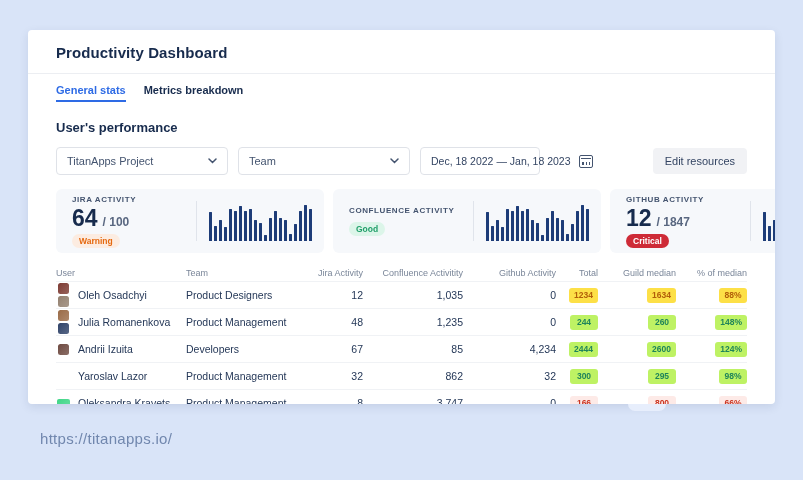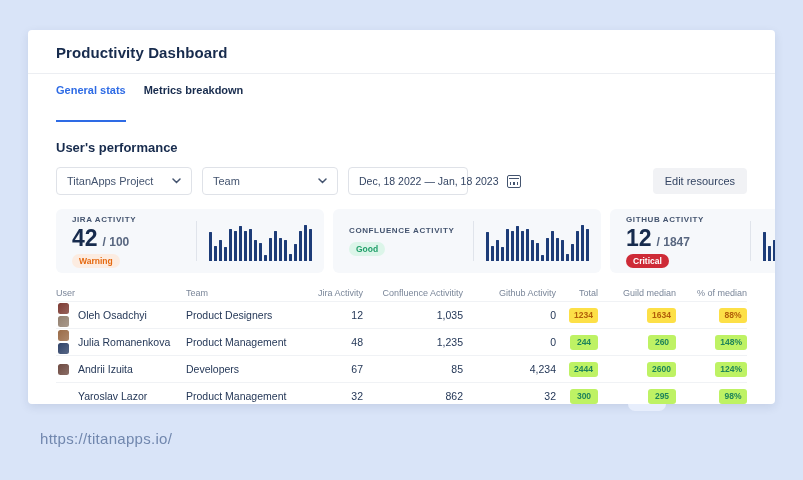--- a/index.html
+++ b/index.html
@@ -11,30 +11,30 @@
   }
   .card{
     position:absolute;left:28px;top:30px;width:747px;height:374px;
     background:#ffffff;border-radius:4px;
     box-shadow:0 3px 10px rgba(23,43,77,.10);
     overflow:hidden;
   }
   .card-header{padding:14px 28px 12px 28px;border-bottom:1px solid #eceef2;}
   .card-title{font-size:15px;font-weight:bold;color:#172b4d;letter-spacing:.1px;}
   .tabs{display:flex;gap:18px;padding:10px 28px 0 28px;}
-  .tab{font-size:11px;font-weight:bold;color:#172b4d;padding-bottom:24px;cursor:pointer;border-bottom:2px solid transparent;}
+  .tab{font-size:11px;font-weight:bold;color:#172b4d;padding-bottom:4px;cursor:pointer;border-bottom:2px solid transparent;}
   .tab.active{color:#2e6be5;border-bottom-color:#2e6be5;}
   .section-title{padding:18px 28px 0 28px;font-size:13px;font-weight:bold;color:#172b4d;}
   .filters{display:flex;align-items:center;padding:12px 28px 0 28px;gap:10px;}
   .select,.datefield{
     height:28px;box-sizing:border-box;border:1px solid #dfe2e8;border-radius:4px;
     display:flex;align-items:center;justify-content:space-between;
     padding:0 10px;font-size:11px;color:#44546f;background:#fff;cursor:pointer;
   }
-  .select{width:136px;}
+  .select{width:172px;}
   .datefield{width:120px;color:#344563;gap:8px;}
   .datefield .dtxt{white-space:nowrap;font-size:10.5px;}
   .spacer{flex:1;}
   .btn{
     height:26px;padding:0 12px;background:#f1f2f5;border:none;border-radius:4px;
     font-size:11px;color:#344563;font-family:inherit;cursor:pointer;display:flex;align-items:center;
   }
   .chev{display:block;}
   .cal{width:12px;height:11px;border:1.5px solid #44546f;border-radius:2px;position:relative;flex:none;}
   .cal:before{content:"";position:absolute;left:1px;right:1px;top:2px;height:1.5px;background:#44546f;}
@@ -115,21 +115,21 @@
     </div>
     <div class="spacer"></div>
     <button class="btn">Edit resources</button>
   </div>
 
   <div class="kpis">
     <div class="kpi">
       <div class="kpi-left">
         <div class="kpi-label">JIRA ACTIVITY</div>
         <div class="kpi-nums">
-          <span class="kpi-value">42</span>
+          <span class="kpi-value">64</span>
           <span class="kpi-total">/ 100</span>
         </div>
         <span class="kpi-badge warning">Warning</span>
       </div>
       <div class="spark">
           <div class="bar" style="height: 29px; background: rgb(29, 60, 120);"></div>
           <div class="bar" style="height: 15px; background: rgb(29, 60, 120);"></div>
           <div class="bar" style="height: 21px; background: rgb(29, 60, 120);"></div>
           <div class="bar" style="height: 14px; background: rgb(29, 60, 120);"></div>
           <div class="bar" style="height: 32px; background: rgb(29, 60, 120);"></div>

